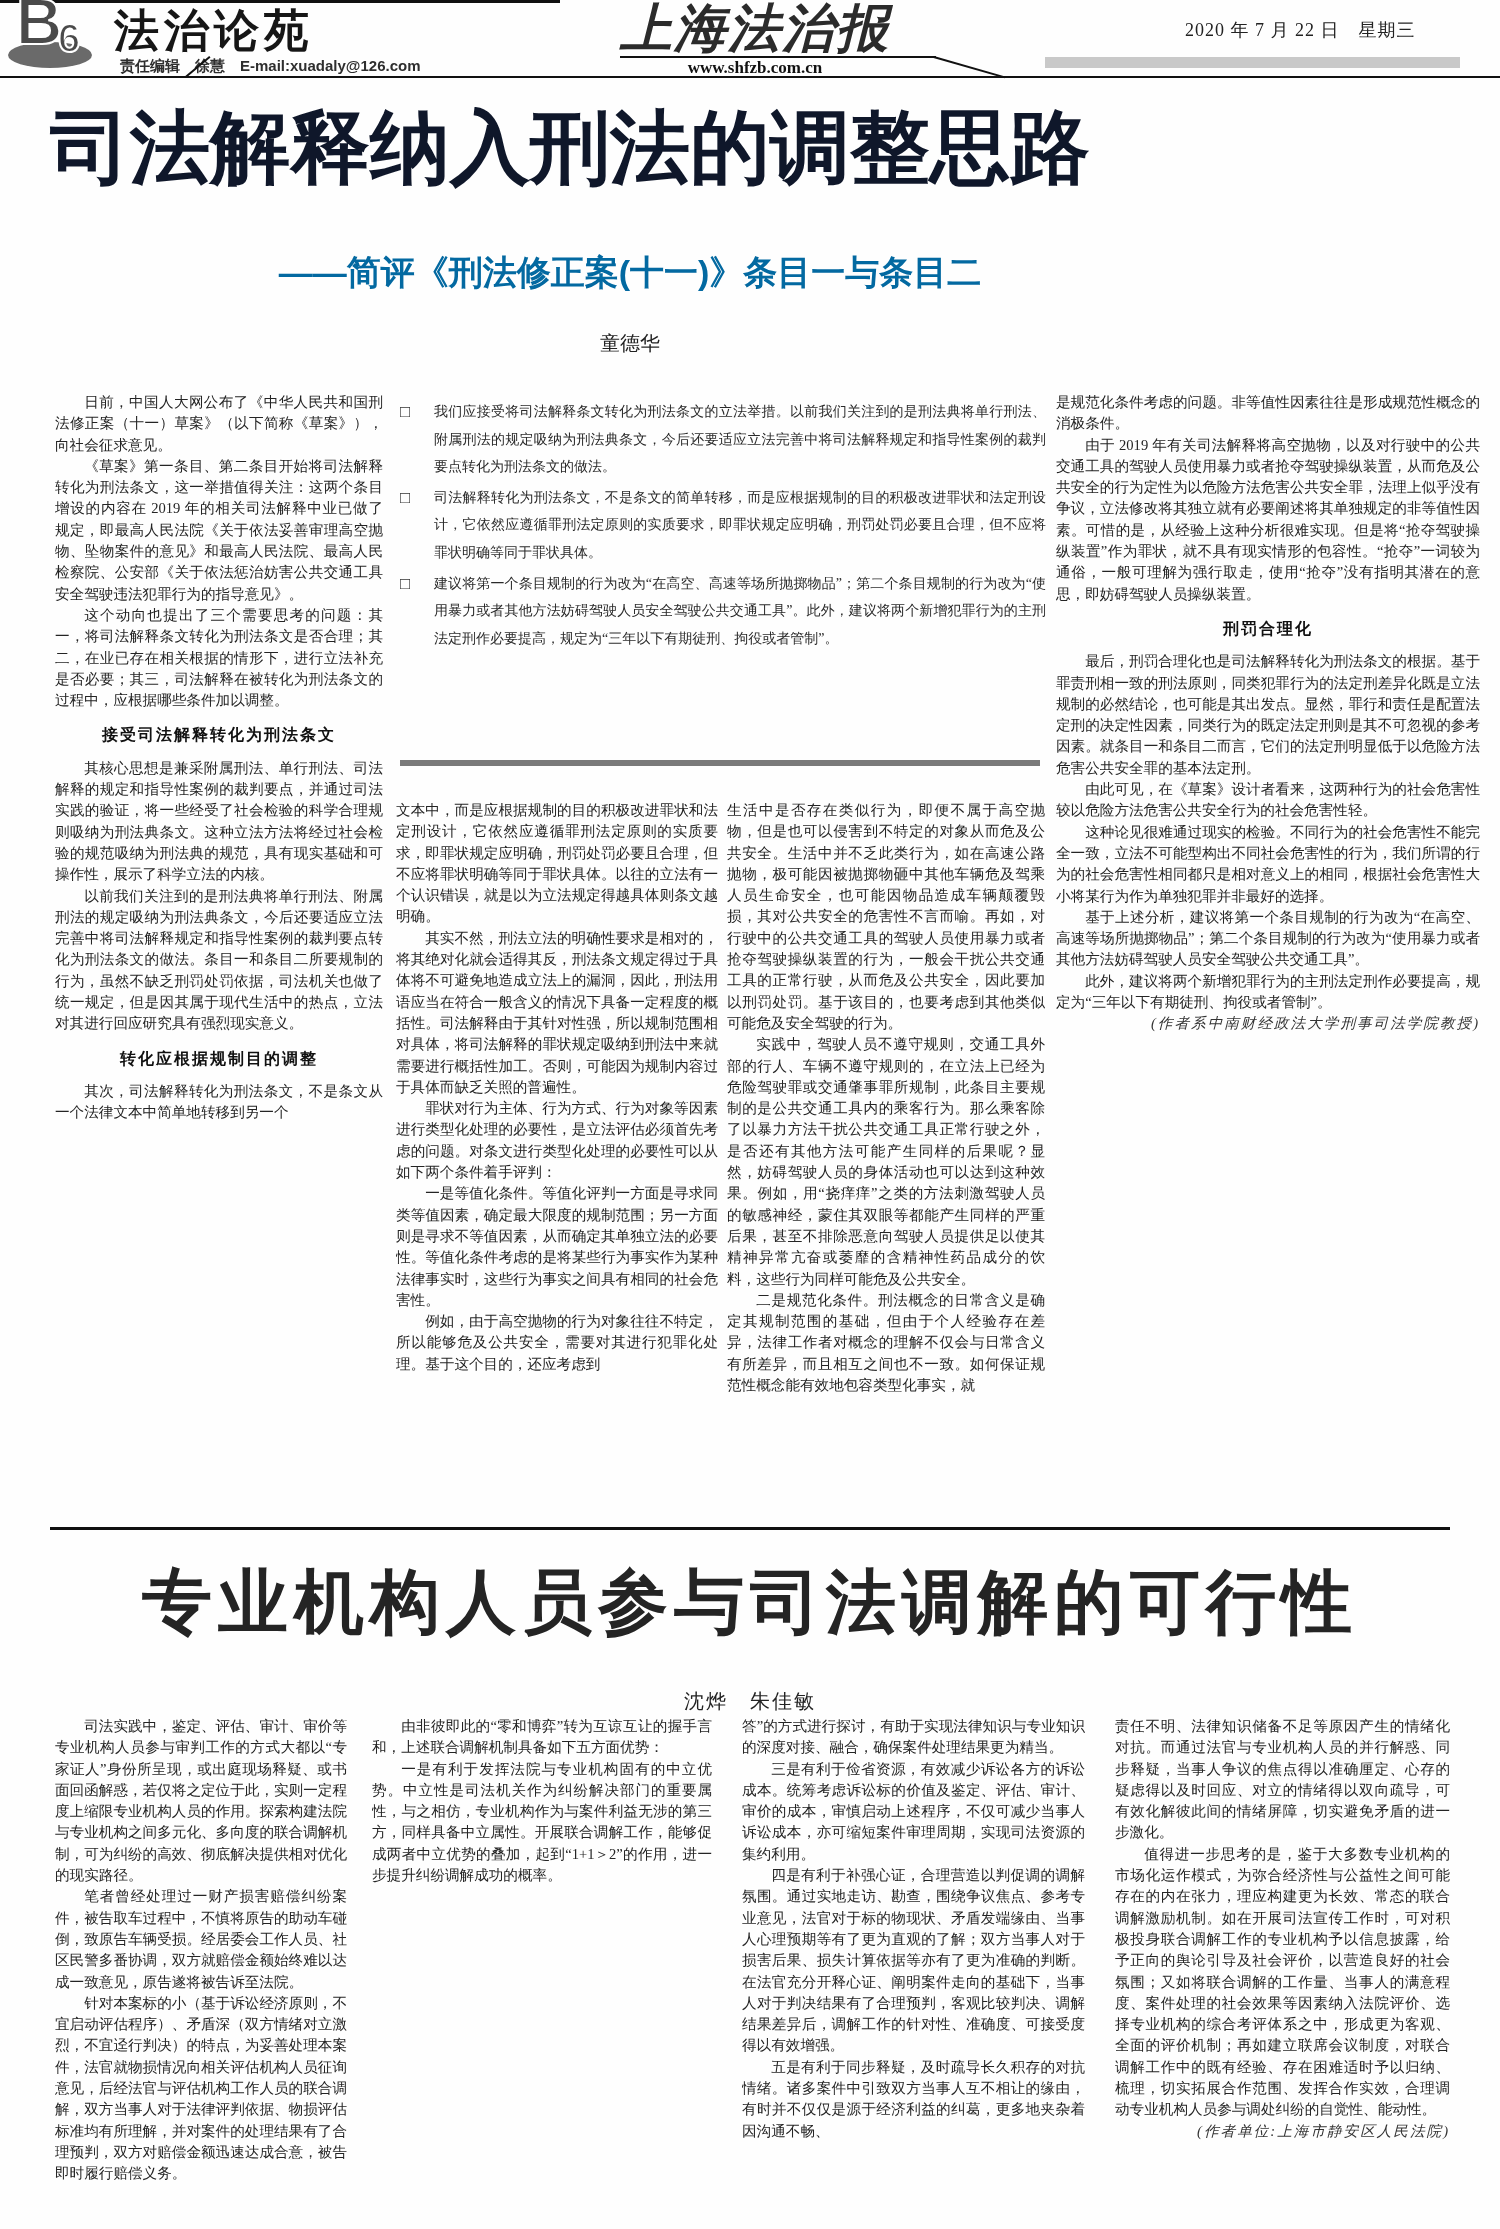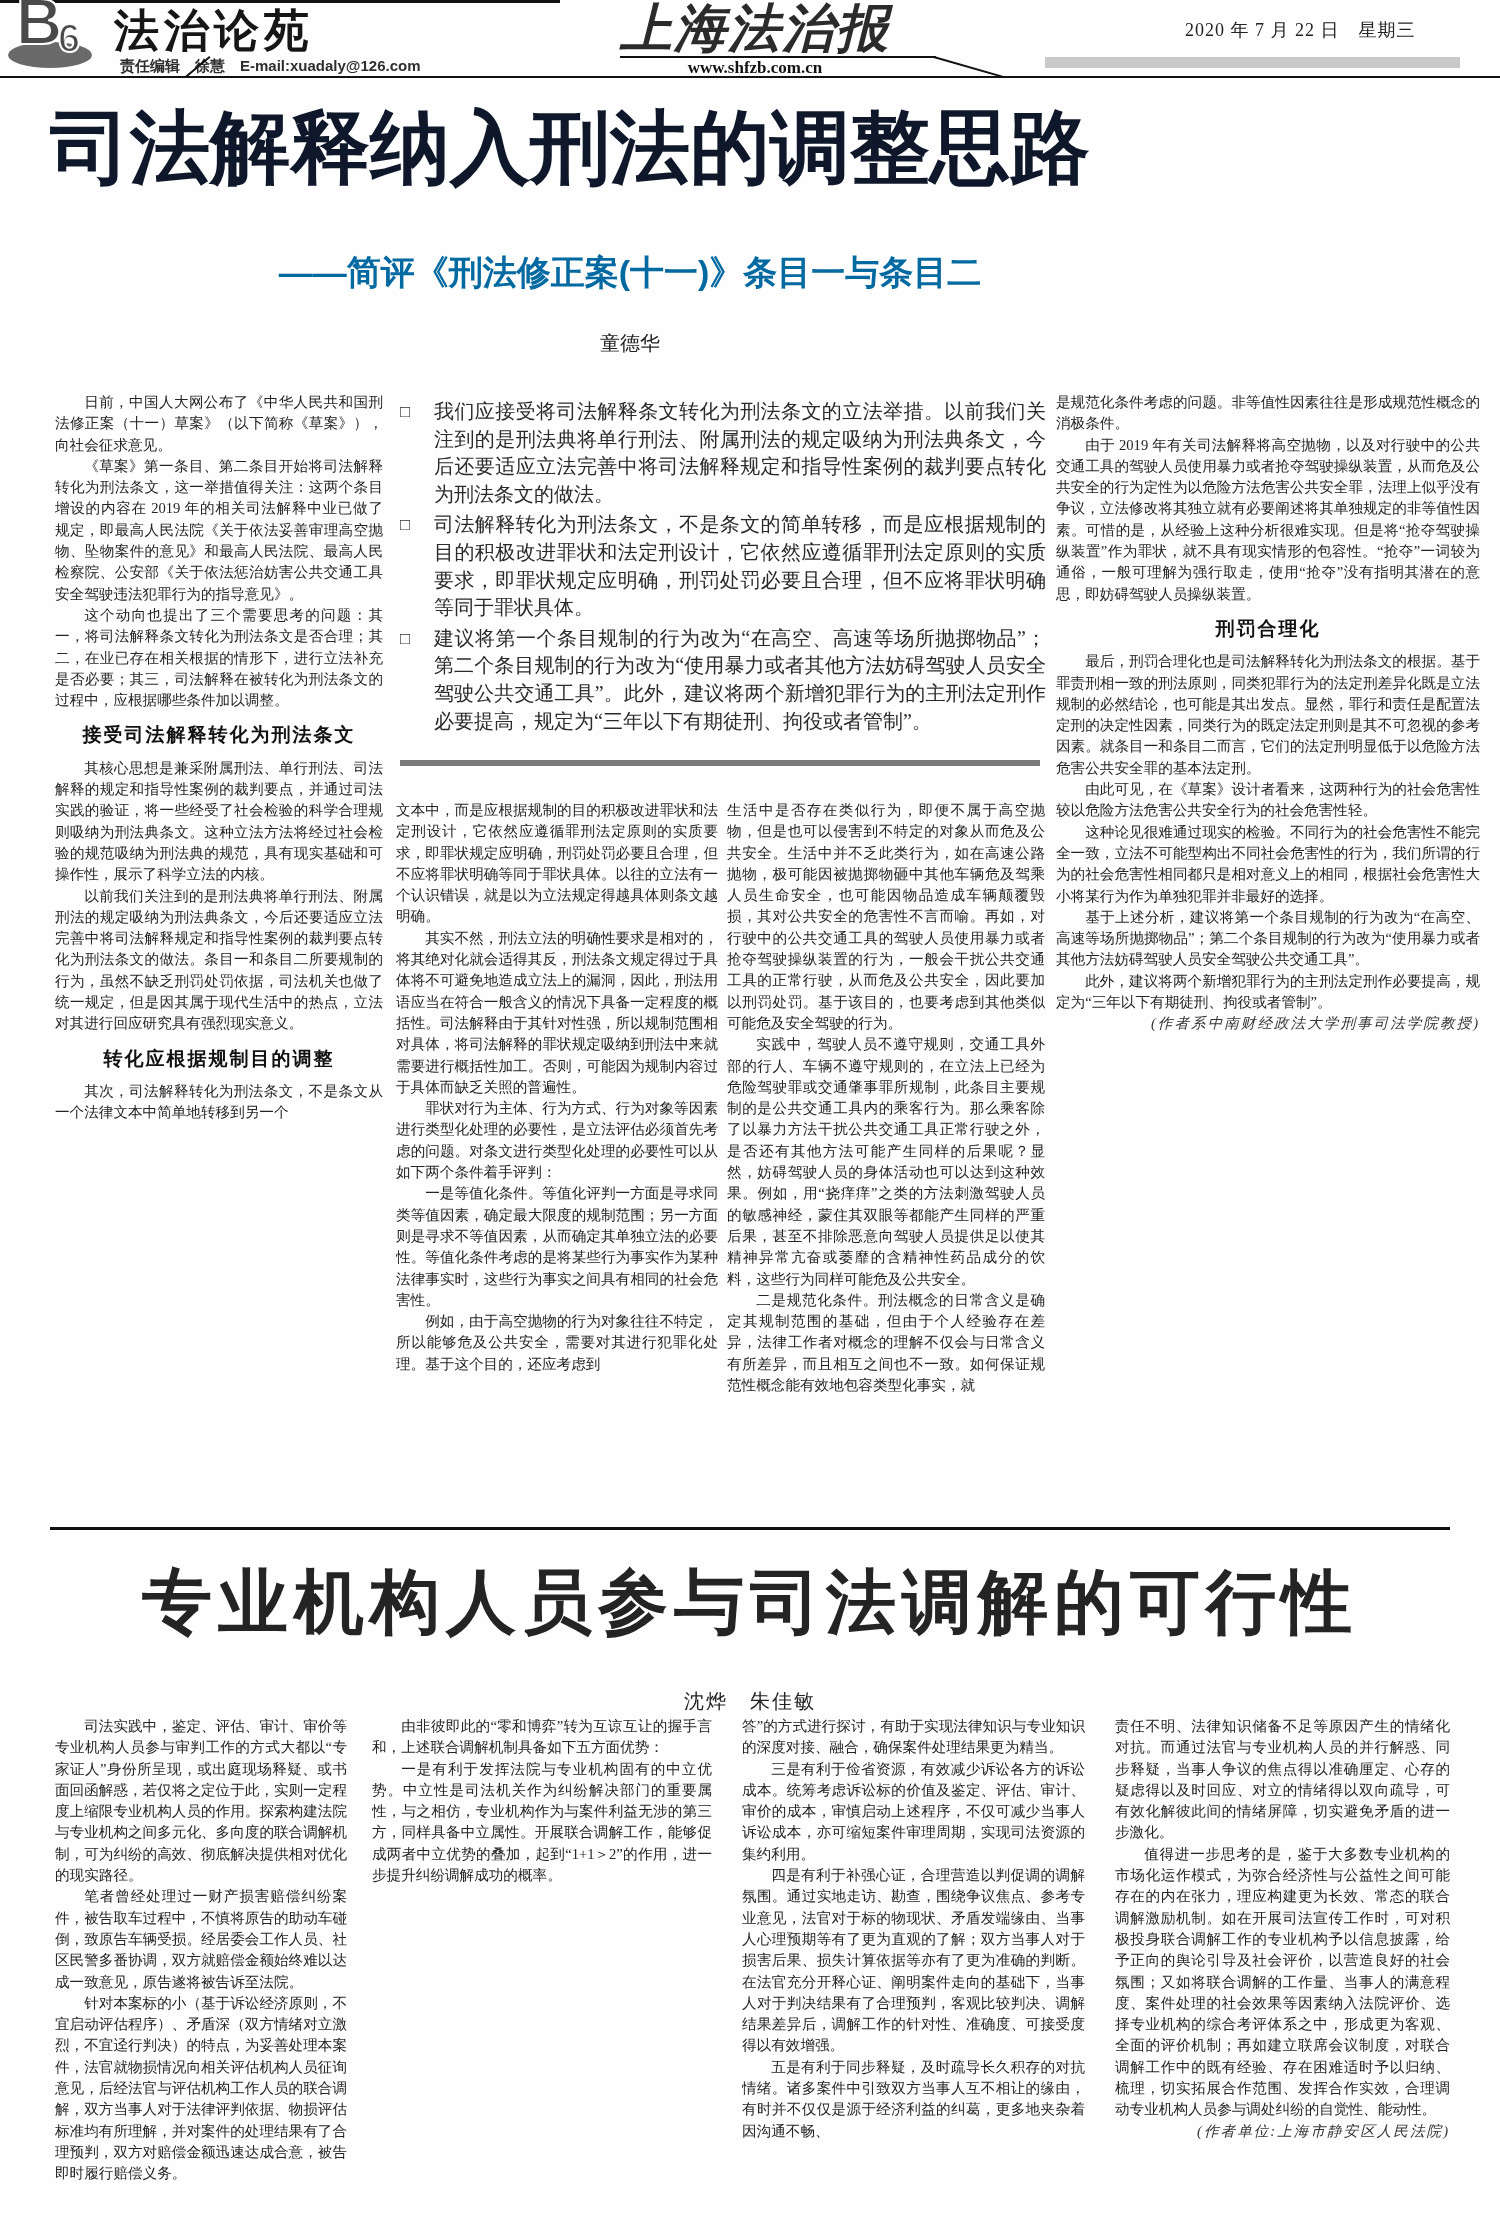--- a/index.html
+++ b/index.html
@@ -29,29 +29,29 @@
   .diag-small{left:186px;top:76px;width:32px;height:2px;background:#111;transform:rotate(-40deg);transform-origin:left bottom;}
   
   .a1-headline{left:50px;top:96px;width:970px;text-align:center;
         font-family:"Liberation Sans","DejaVu Sans",sans-serif;font-weight:900;font-size:80px;
         line-height:1.3;color:#0f172a;letter-spacing:0px;white-space:nowrap;}
   .a1-subtitle{left:130px;top:250px;width:1000px;text-align:center;
         font-family:"Liberation Sans","DejaVu Sans",sans-serif;font-weight:700;font-size:34px;color:#0369a1;}
   .a1-author{left:130px;top:330px;width:1000px;text-align:center;font-size:20px;color:#222;}
   .summary-box{left:398px;top:398px;width:648px;height:356px;overflow:hidden;}
   .summary-box ul{margin:0;padding:0;list-style:none;}
-  .summary-box li{position:relative;padding-left:36px;margin-bottom:3px;font-size:20px;line-height:27.6px;
+  .summary-box li{position:relative;padding-left:36px;margin-bottom:3px;font-size:14px;line-height:27.6px;
         text-align:justify;color:#2a2a2a;}
   .summary-box li::before{content:"□";position:absolute;left:2px;top:0;font-size:17px;color:#333;}
   .box-rule{left:400px;top:760px;width:640px;height:6px;background:#7a7a7a;}
   .col{position:absolute;overflow:hidden;font-size:14.6px;line-height:21.3px;text-align:justify;color:#242424;}
   .col p{margin:0;}
   .t-p{text-indent:2em;}
   .t-c{text-indent:0;}
-  .t-h{font-family:"Liberation Sans","DejaVu Sans",sans-serif;font-weight:900;font-size:19px;
+  .t-h{font-family:"Liberation Sans","DejaVu Sans",sans-serif;font-weight:900;font-size:16px;
         text-align:center;text-indent:0;margin:13px 0 12px 0 !important;letter-spacing:2px;color:#111;}
   .t-n{font-style:italic;letter-spacing:2px;text-align:right;color:#333;}
   .a1-col1{left:55px;top:392px;width:328px;height:1112px;}
   .a1-col2{left:396px;top:800px;width:322px;height:702px;}
   .a1-col3{left:727px;top:800px;width:318px;height:702px;}
   .a1-col4{left:1056px;top:392px;width:424px;height:1112px;}
   
   .art-divider{left:50px;top:1527px;width:1400px;height:3px;}
   
   .a2-headline{left:0px;top:1560px;width:1500px;text-align:center;

